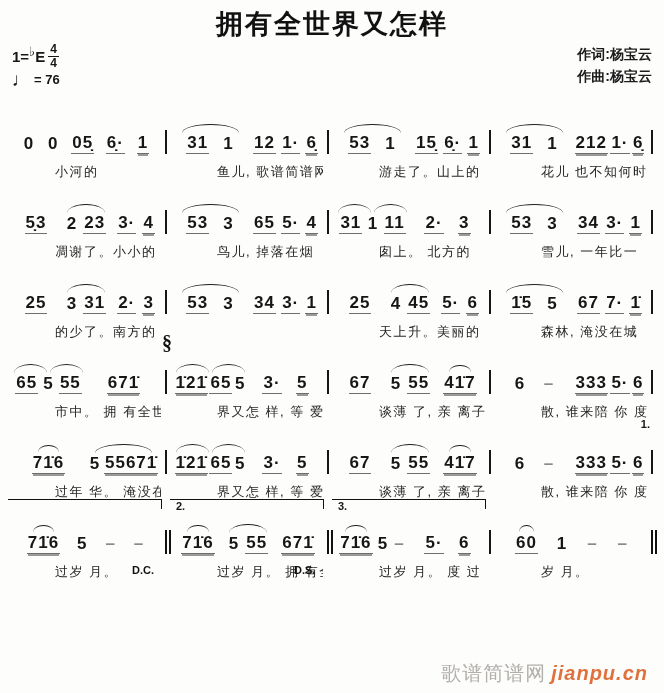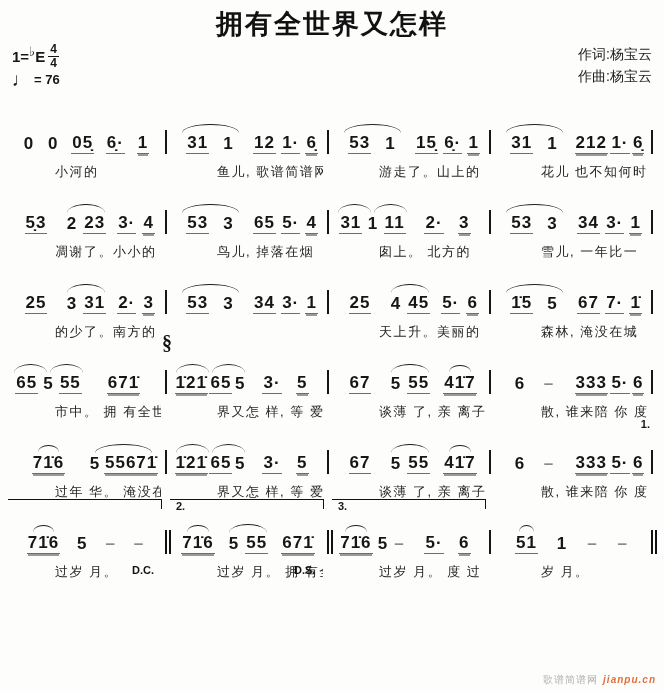--- a/index.html
+++ b/index.html
@@ -14,21 +14,21 @@
     font-size:27px;font-weight:700;letter-spacing:2px;margin:6px 0 2px;color:#111;
   }
   .meta{display:flex;justify-content:space-between;padding:0 12px;height:58px;}
   .meta-left{font-weight:700;}
   .keysig{font-size:15px;display:flex;align-items:center;height:24px;}
   .keysig .flat{font-size:13px;vertical-align:super;position:relative;top:-5px;}
   .frac{display:inline-flex;flex-direction:column;line-height:1.05;font-size:12px;text-align:center;margin-left:3px;}
   .frac .num{border-bottom:1px solid #161616;padding:0 2px;}
   .tempo{font-size:13px;margin-top:2px;display:flex;align-items:center;gap:3px;}
   .tempo .tnote{font-size:19px;line-height:1;}
-  .meta-right{text-align:center;font-size:14px;line-height:1.55;color:#1c1c1c;}
+  .meta-right{text-align:center;font-size:14px;line-height:1.55;color:#1c1c1c;font-weight:bold;}
   
   .score{margin-top:12px;padding:0 8px;}
   .score-line{display:flex;margin-bottom:13px;position:relative;}
   .measure{flex:1;display:flex;flex-direction:column;position:relative;padding:0 3px;min-width:0;}
   .m-notes{display:flex;align-items:flex-end;height:40px;position:relative;}
   .grp{flex:1;display:flex;justify-content:space-evenly;align-items:flex-end;position:relative;}
   .note{
     font-size:17px;font-weight:700;line-height:1.15;letter-spacing:1px;
     position:relative;padding:0 1px;white-space:nowrap;color:var(--ink,#161616);
   }
@@ -61,21 +61,21 @@
   .bar{position:absolute;bottom:27px;height:24px;left:1px;}
   .bar.single{width:1.5px;background:#161616;}
   .bar.bold,.bar.final{width:6px;border-left:2.5px solid #111;border-right:2.5px solid #111;box-sizing:border-box;}
   .bar-label{position:absolute;bottom:5px;left:-32px;width:36px;font-size:11px;font-weight:700;text-align:left;color:#111;}
   
   .volta{position:absolute;top:-15px;left:0;right:2px;height:9px;border-top:1.6px solid #111;border-right:1.6px solid #111;}
   .volta-label{position:absolute;top:-14px;left:4px;font-size:11px;font-weight:700;background:#fdfdfc;padding:0 2px;}
   .end-label{position:absolute;top:-16px;right:0;font-size:11px;font-weight:700;}
   .segno{position:absolute;top:-22px;right:-8px;font-size:20px;font-weight:700;font-family:"Liberation Serif",serif;color:#111;}
   
-  .watermark{position:absolute;right:8px;bottom:6px;font-size:10px;letter-spacing:1px;}
+  .watermark{position:absolute;right:16px;bottom:6px;font-size:20px;letter-spacing:1px;}
   .wm-name{color:var(--wm-name,#b3b0ac);}
   .wm-url{color:var(--wm-url,#e0713c);margin-left:5px;font-weight:700;font-style:italic;}
 </style>
 </head>
 <body>
 
 <div class="page">
 
   <div class="title">拥有全世界又怎样</div>
 
@@ -509,21 +509,21 @@
             </span>
           </div>
           <div class="m-lyrics">过岁 月。 度 过</div>
         </div>
         <div class="barwrap">
           <div class="bar single"></div>
         </div>
         <div class="measure">
           <div class="m-notes">
             <span class="grp">
-              <span class="note u1 sa">51</span>
+              <span class="note u1 sa">60</span>
               <span class="note u0">1</span>
               <span class="note u0 dash">–</span>
               <span class="note u0 dash">–</span>
             </span>
           </div>
           <div class="m-lyrics">岁 月。</div>
         </div>
         <div class="barwrap">
           <div class="bar final"></div>
         </div>

